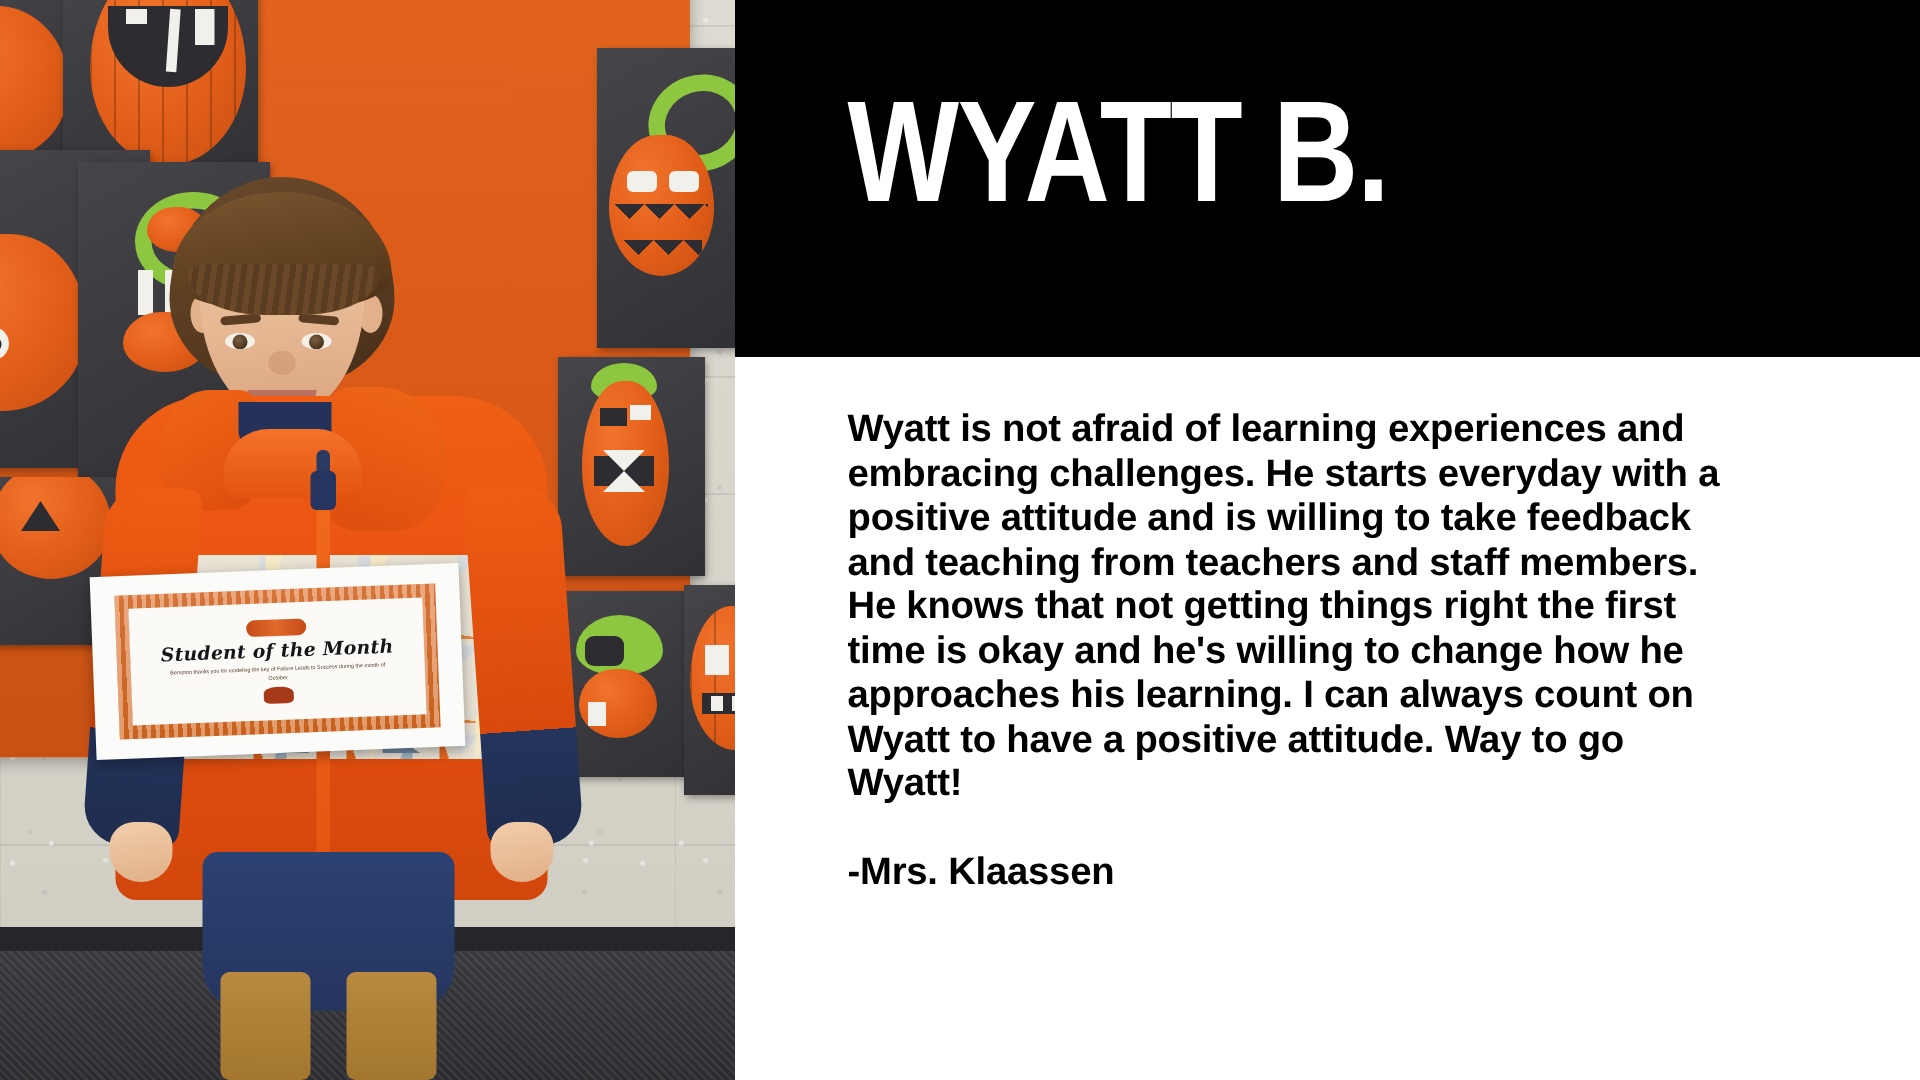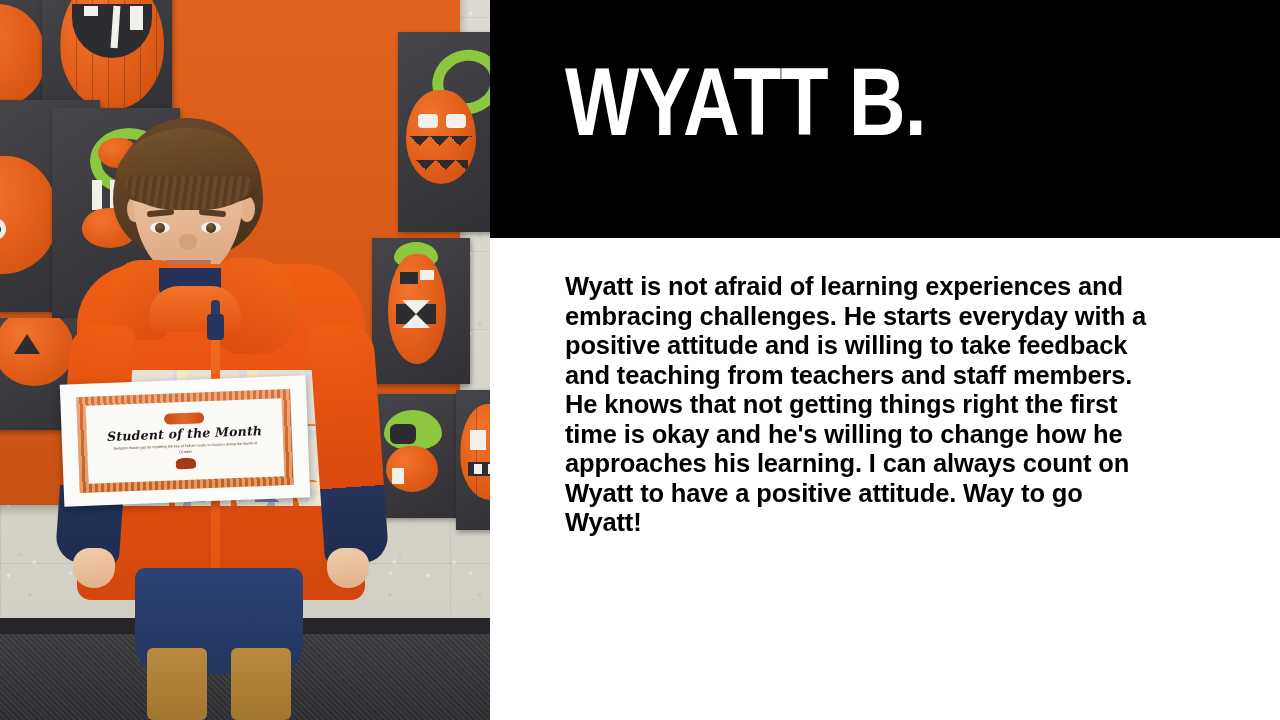--- a/index.html
+++ b/index.html
@@ -489,16 +489,17 @@
       </div>
     </div>
   </div>
 
   <div class="content-panel">
     <div class="title-band"></div>
     <h1 class="student-name">WYATT B.</h1>
 
     <div class="body-block">
       <p class="citation">Wyatt is not afraid of learning experiences and embracing challenges. He starts everyday with a positive attitude and is willing to take feedback and teaching from teachers and staff members. He knows that not getting things right the first time is okay and he's willing to change how he approaches his learning. I can always count on Wyatt to have a positive attitude. Way to go Wyatt!</p>
+      <p class="attribution">-Mrs. Klaassen</p>
     </div>
   </div>
 
 </div>
 
 </body></html>

